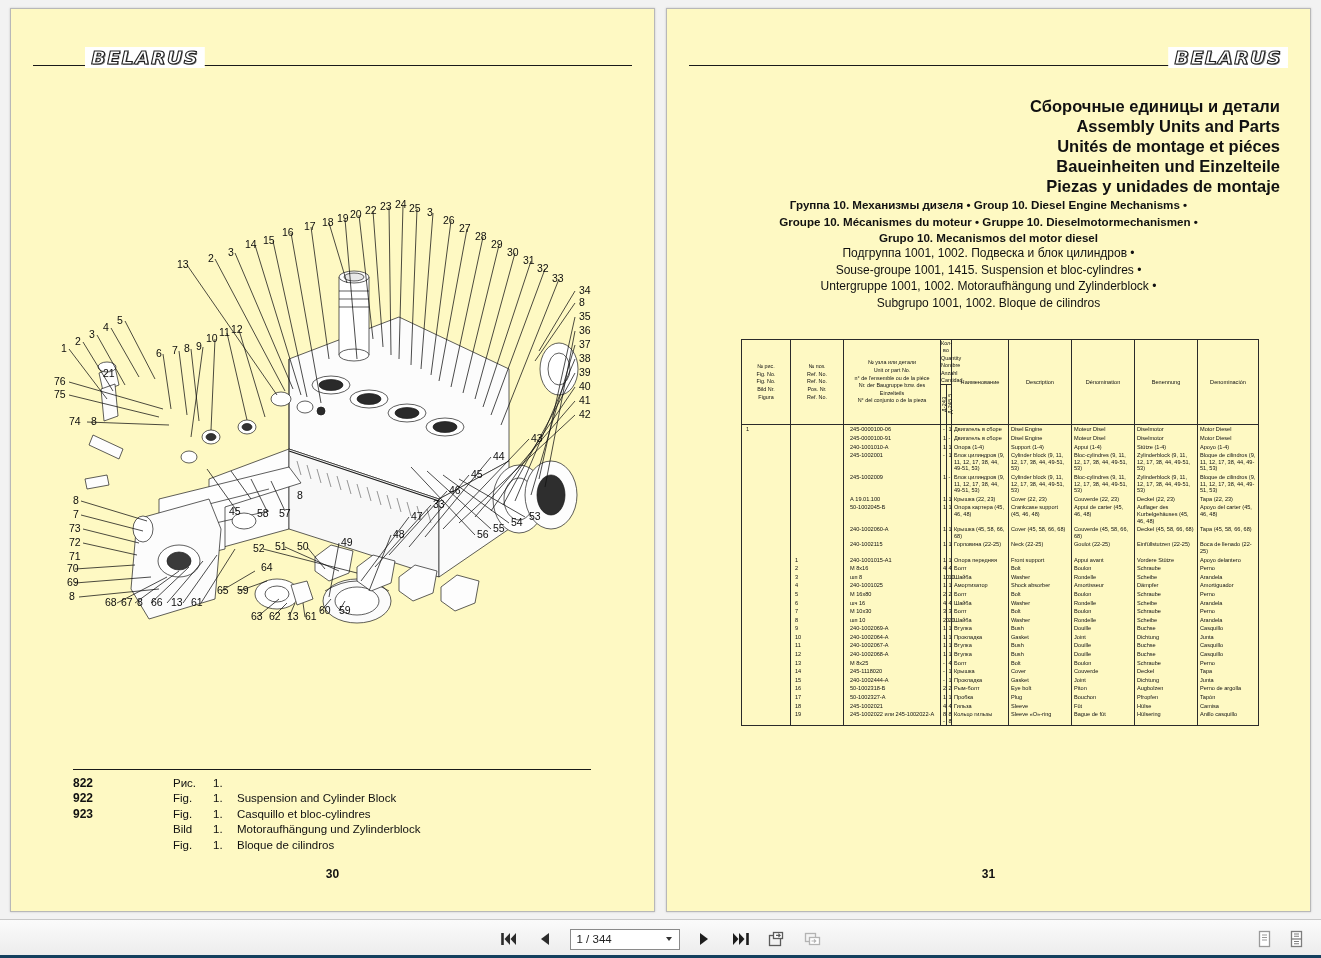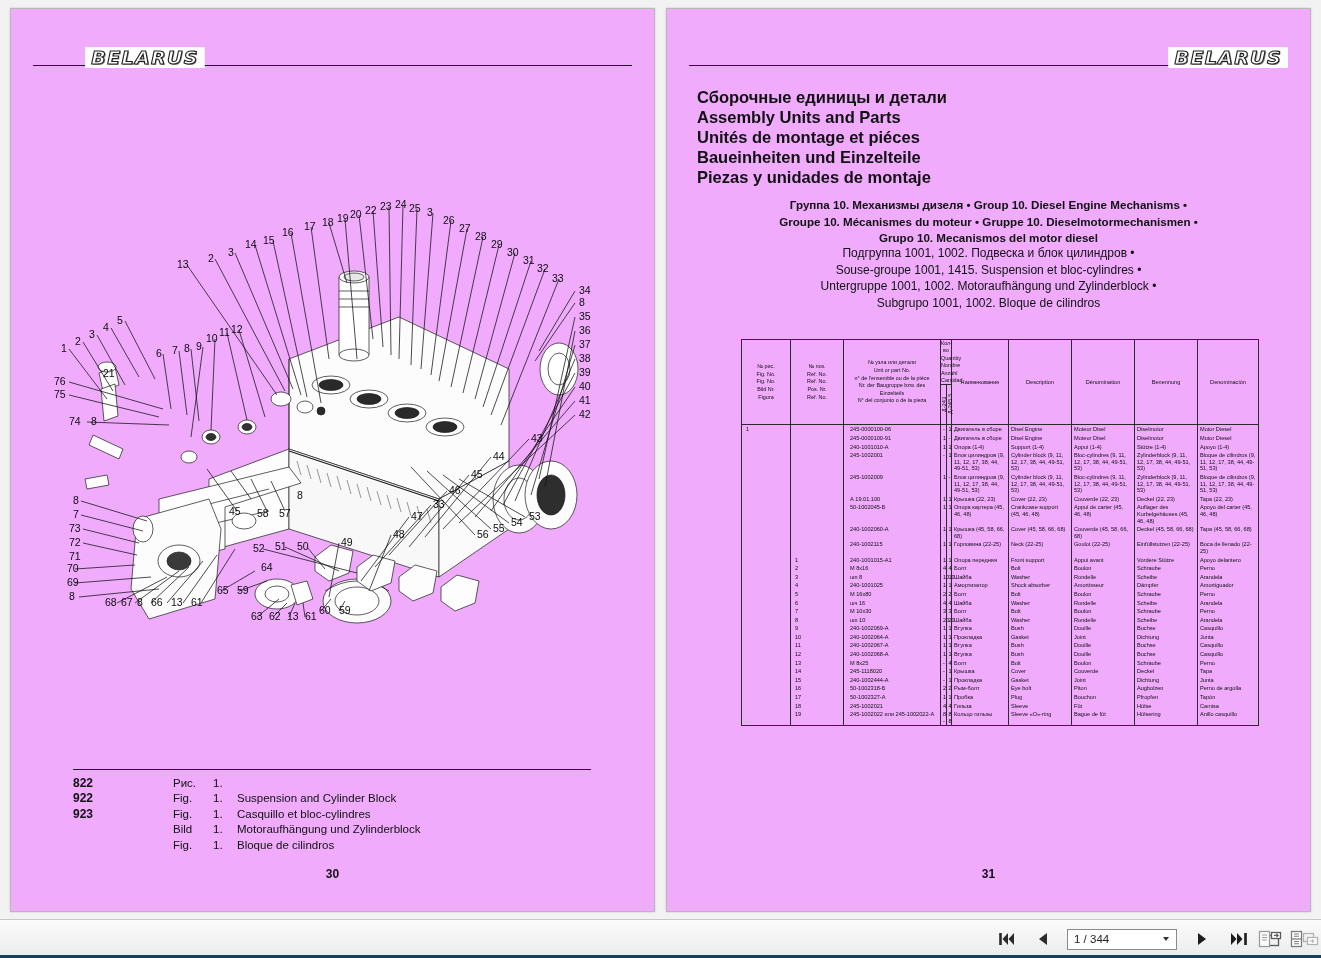--- a/index.html
+++ b/index.html
@@ -7,21 +7,21 @@
     width:1321px;height:958px;overflow:hidden;
     background:#f0f0f0;
     font-family:"Liberation Sans", sans-serif;
     color:#111;
   }
   .viewer{position:relative;width:1321px;height:958px;background:#f2f2f2;}
   .pages-area{position:absolute;left:0;top:0;right:0;height:920px;background:#f2f2f2;}
 
   
   .page{
-    position:absolute;top:8px;width:645px;height:904px;background:#f0abfc;
+    position:absolute;top:8px;width:645px;height:904px;background:#fef9c3;
     border:1px solid #b8b8b8;
     box-shadow:0 0 2px rgba(0,0,0,.18);
     box-sizing:border-box;
   }
   .page.left{left:10px;}
   .page.right{left:666px;}
 
   
   .hdr{position:absolute;left:22px;right:22px;top:38px;height:26px;}
   .hdr .rule{position:absolute;left:0;right:0;top:18px;height:0;border-top:1.5px solid #1a1a1a;}
@@ -49,21 +49,21 @@
   .captbl .row{display:flex;}
   .captbl .c-num{width:100px;font-weight:bold;font-size:12px;}
   .captbl .c-lbl{width:40px;}
   .captbl .c-no{width:24px;}
   .captbl .c-txt{flex:1;}
 
   .pagenum{position:absolute;left:0;right:0;top:858px;text-align:center;
            font-size:12px;font-weight:bold;}
 
   
-  .rtitle{position:absolute;left:30px;right:30px;top:78px;text-align:left;}
+  .rtitle{position:absolute;left:30px;right:30px;top:87px;text-align:right;}
   .rtitle .t{font-weight:bold;font-size:16.5px;line-height:20px;white-space:nowrap;}
   .rgroup{position:absolute;left:22px;right:22px;top:188px;text-align:center;}
   .rgroup .g{font-weight:bold;font-size:11.6px;line-height:16.5px;}
   .rsub{position:absolute;left:22px;right:22px;top:236px;text-align:center;}
   .rsub .s{font-size:12px;line-height:16.6px;}
 
   
   .ptable{position:absolute;left:74px;top:330px;width:518px;
           border:1px solid #2b2b2b;border-collapse:collapse;
           font-size:5.6px;line-height:6.6px;table-layout:fixed;}
@@ -83,21 +83,21 @@
   .ptable tbody tr td{border-left:1px solid #2b2b2b;border-right:1px solid #2b2b2b;
                       border-top:none;border-bottom:none;}
   .ptable tbody tr:first-child td{border-top:1px solid #2b2b2b;}
   .ptable tbody tr:last-child td{border-bottom:1px solid #2b2b2b;}
 
   
   .toolbar{position:absolute;left:0;bottom:0;width:1321px;height:38px;
            background:linear-gradient(#fbfbfb,#ebebeb);
            border-top:1px solid #c8c8c8;
            display:flex;align-items:center;}
-  .tb-center{position:absolute;left:0;right:0;display:flex;justify-content:flex-end;
+  .tb-center{position:absolute;left:0;right:0;display:flex;justify-content:center;
              align-items:center;gap:14px;}
   .tb-right{position:absolute;right:14px;display:flex;align-items:center;gap:10px;}
   .tbtn{width:22px;height:22px;display:flex;align-items:center;justify-content:center;
         cursor:pointer;}
   .tbtn svg{display:block;}
   .pageinput{width:108px;height:19px;border:1px solid #8a8a8a;background:#fff;
              display:flex;align-items:center;position:relative;}
   .pageinput input{border:none;outline:none;width:82px;height:17px;
                    font-family:"Liberation Sans",sans-serif;font-size:11.5px;
                    padding:0 0 0 6px;background:transparent;color:#222;}

